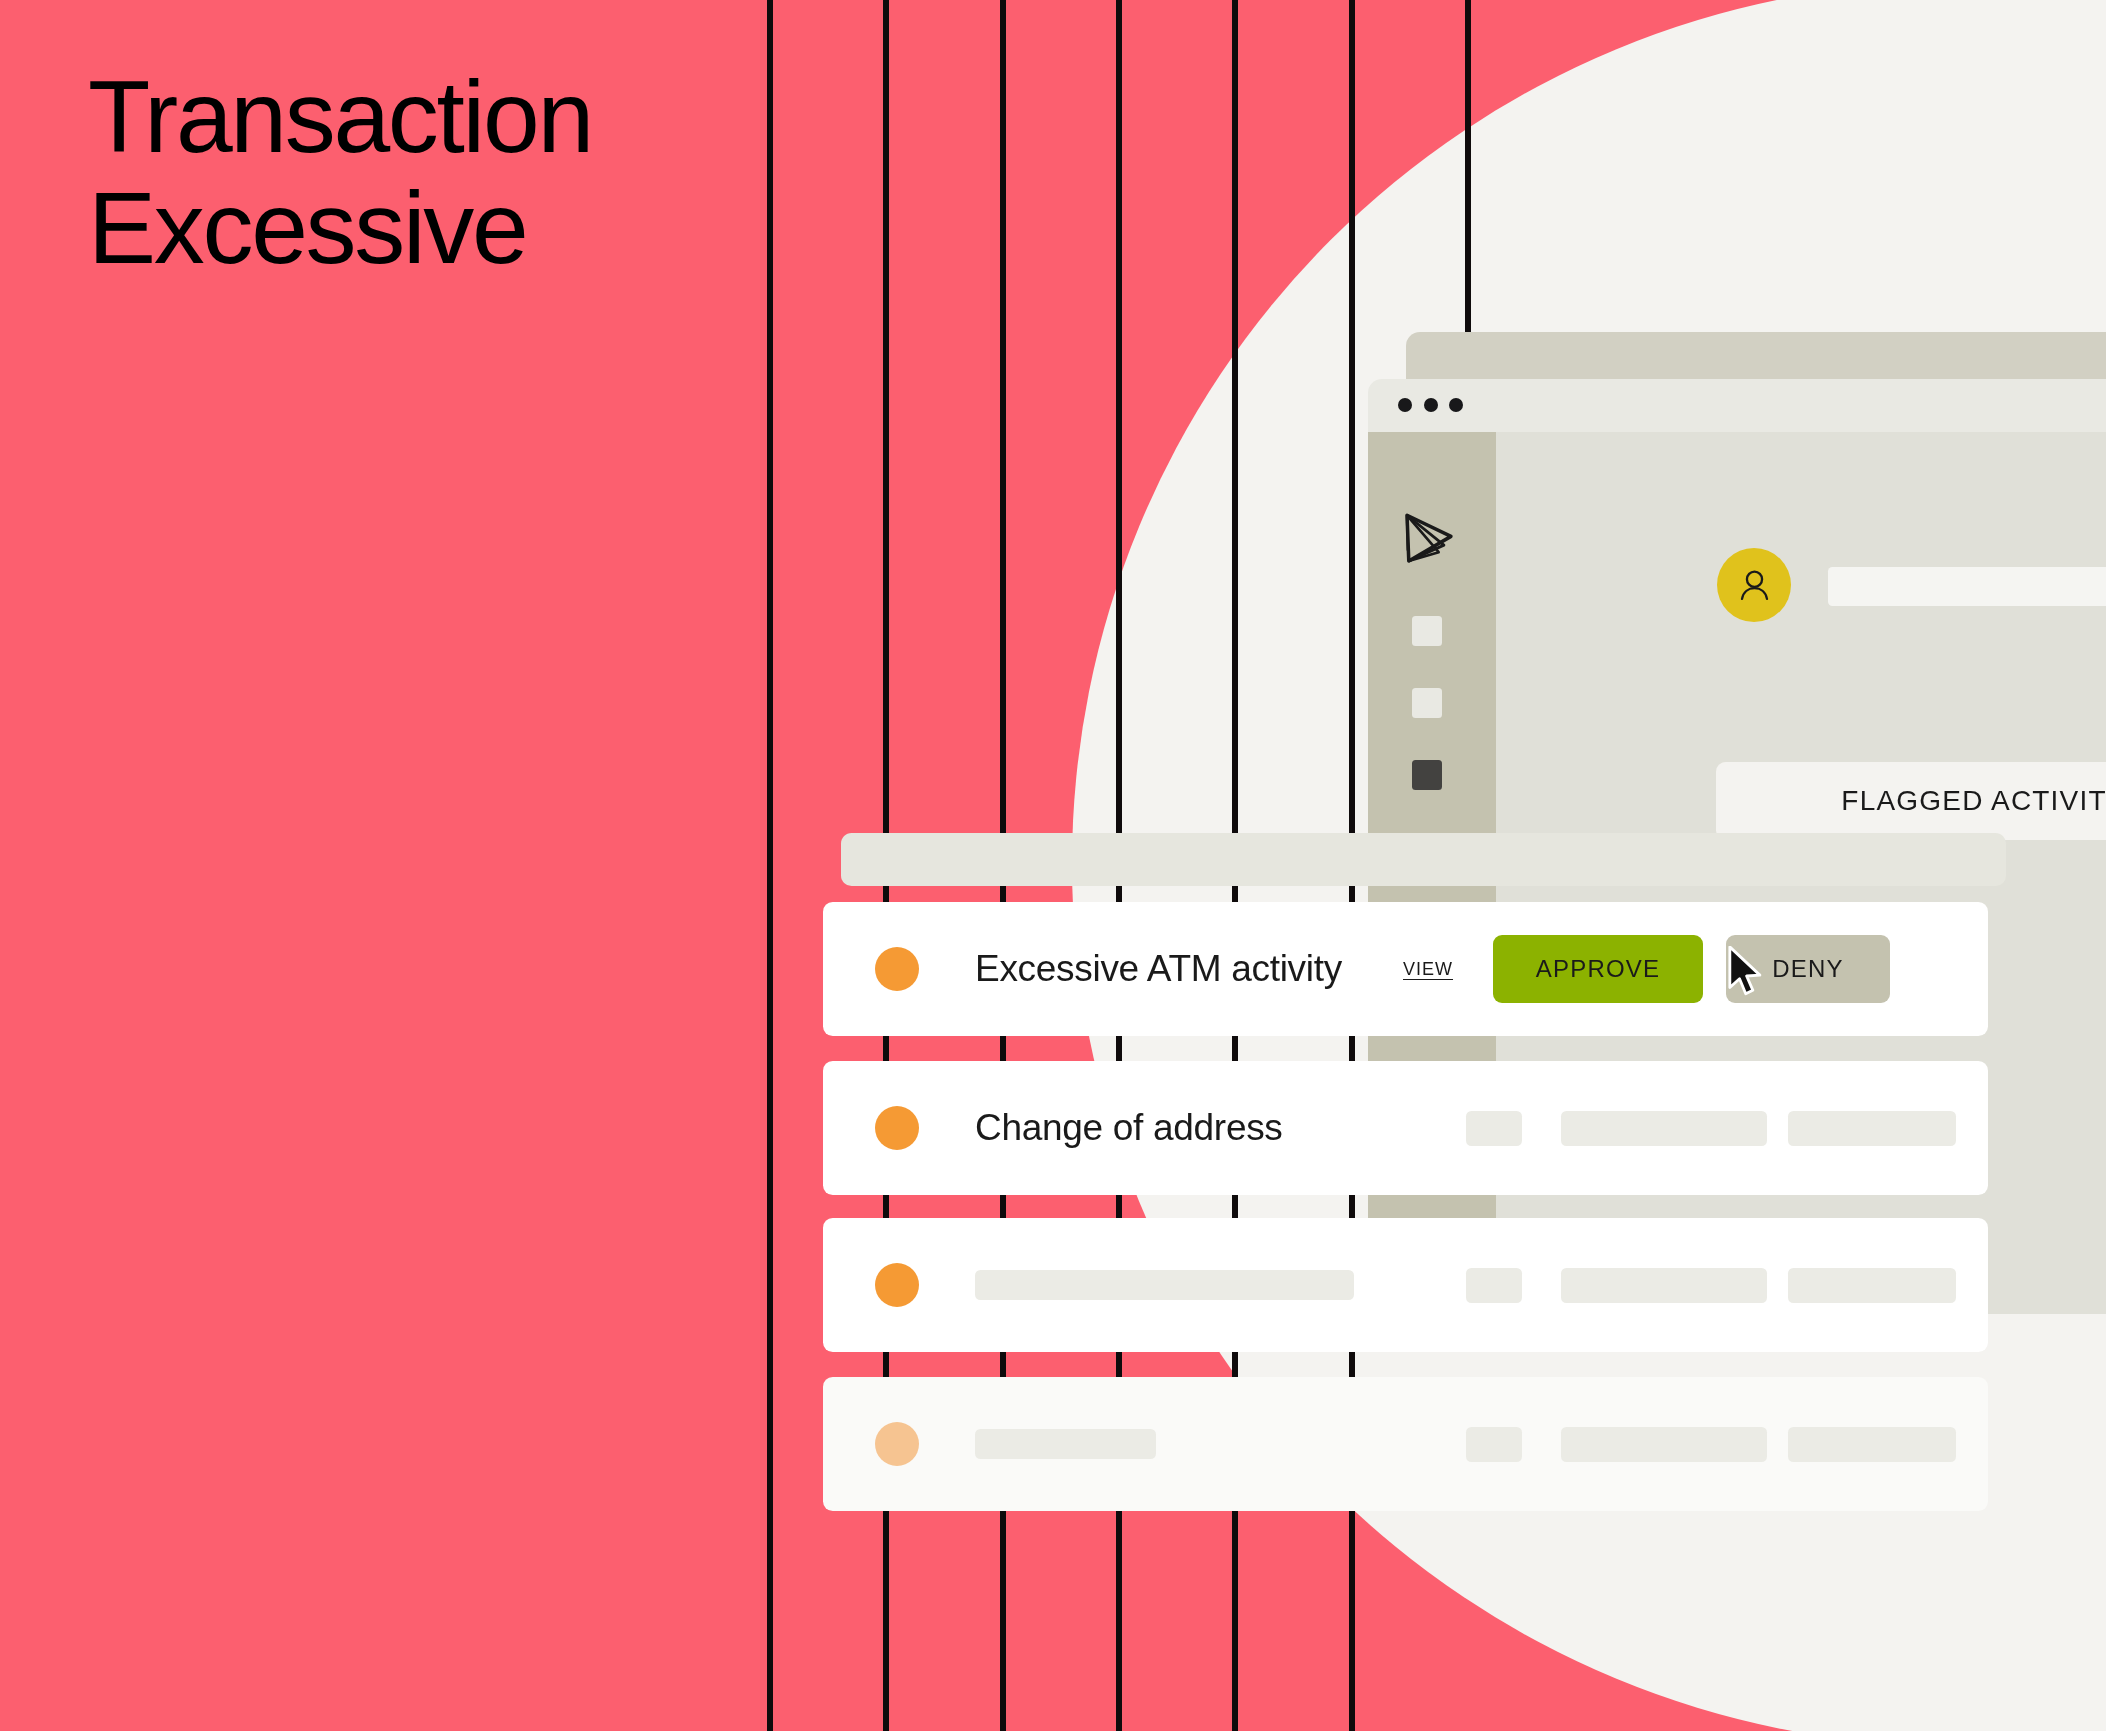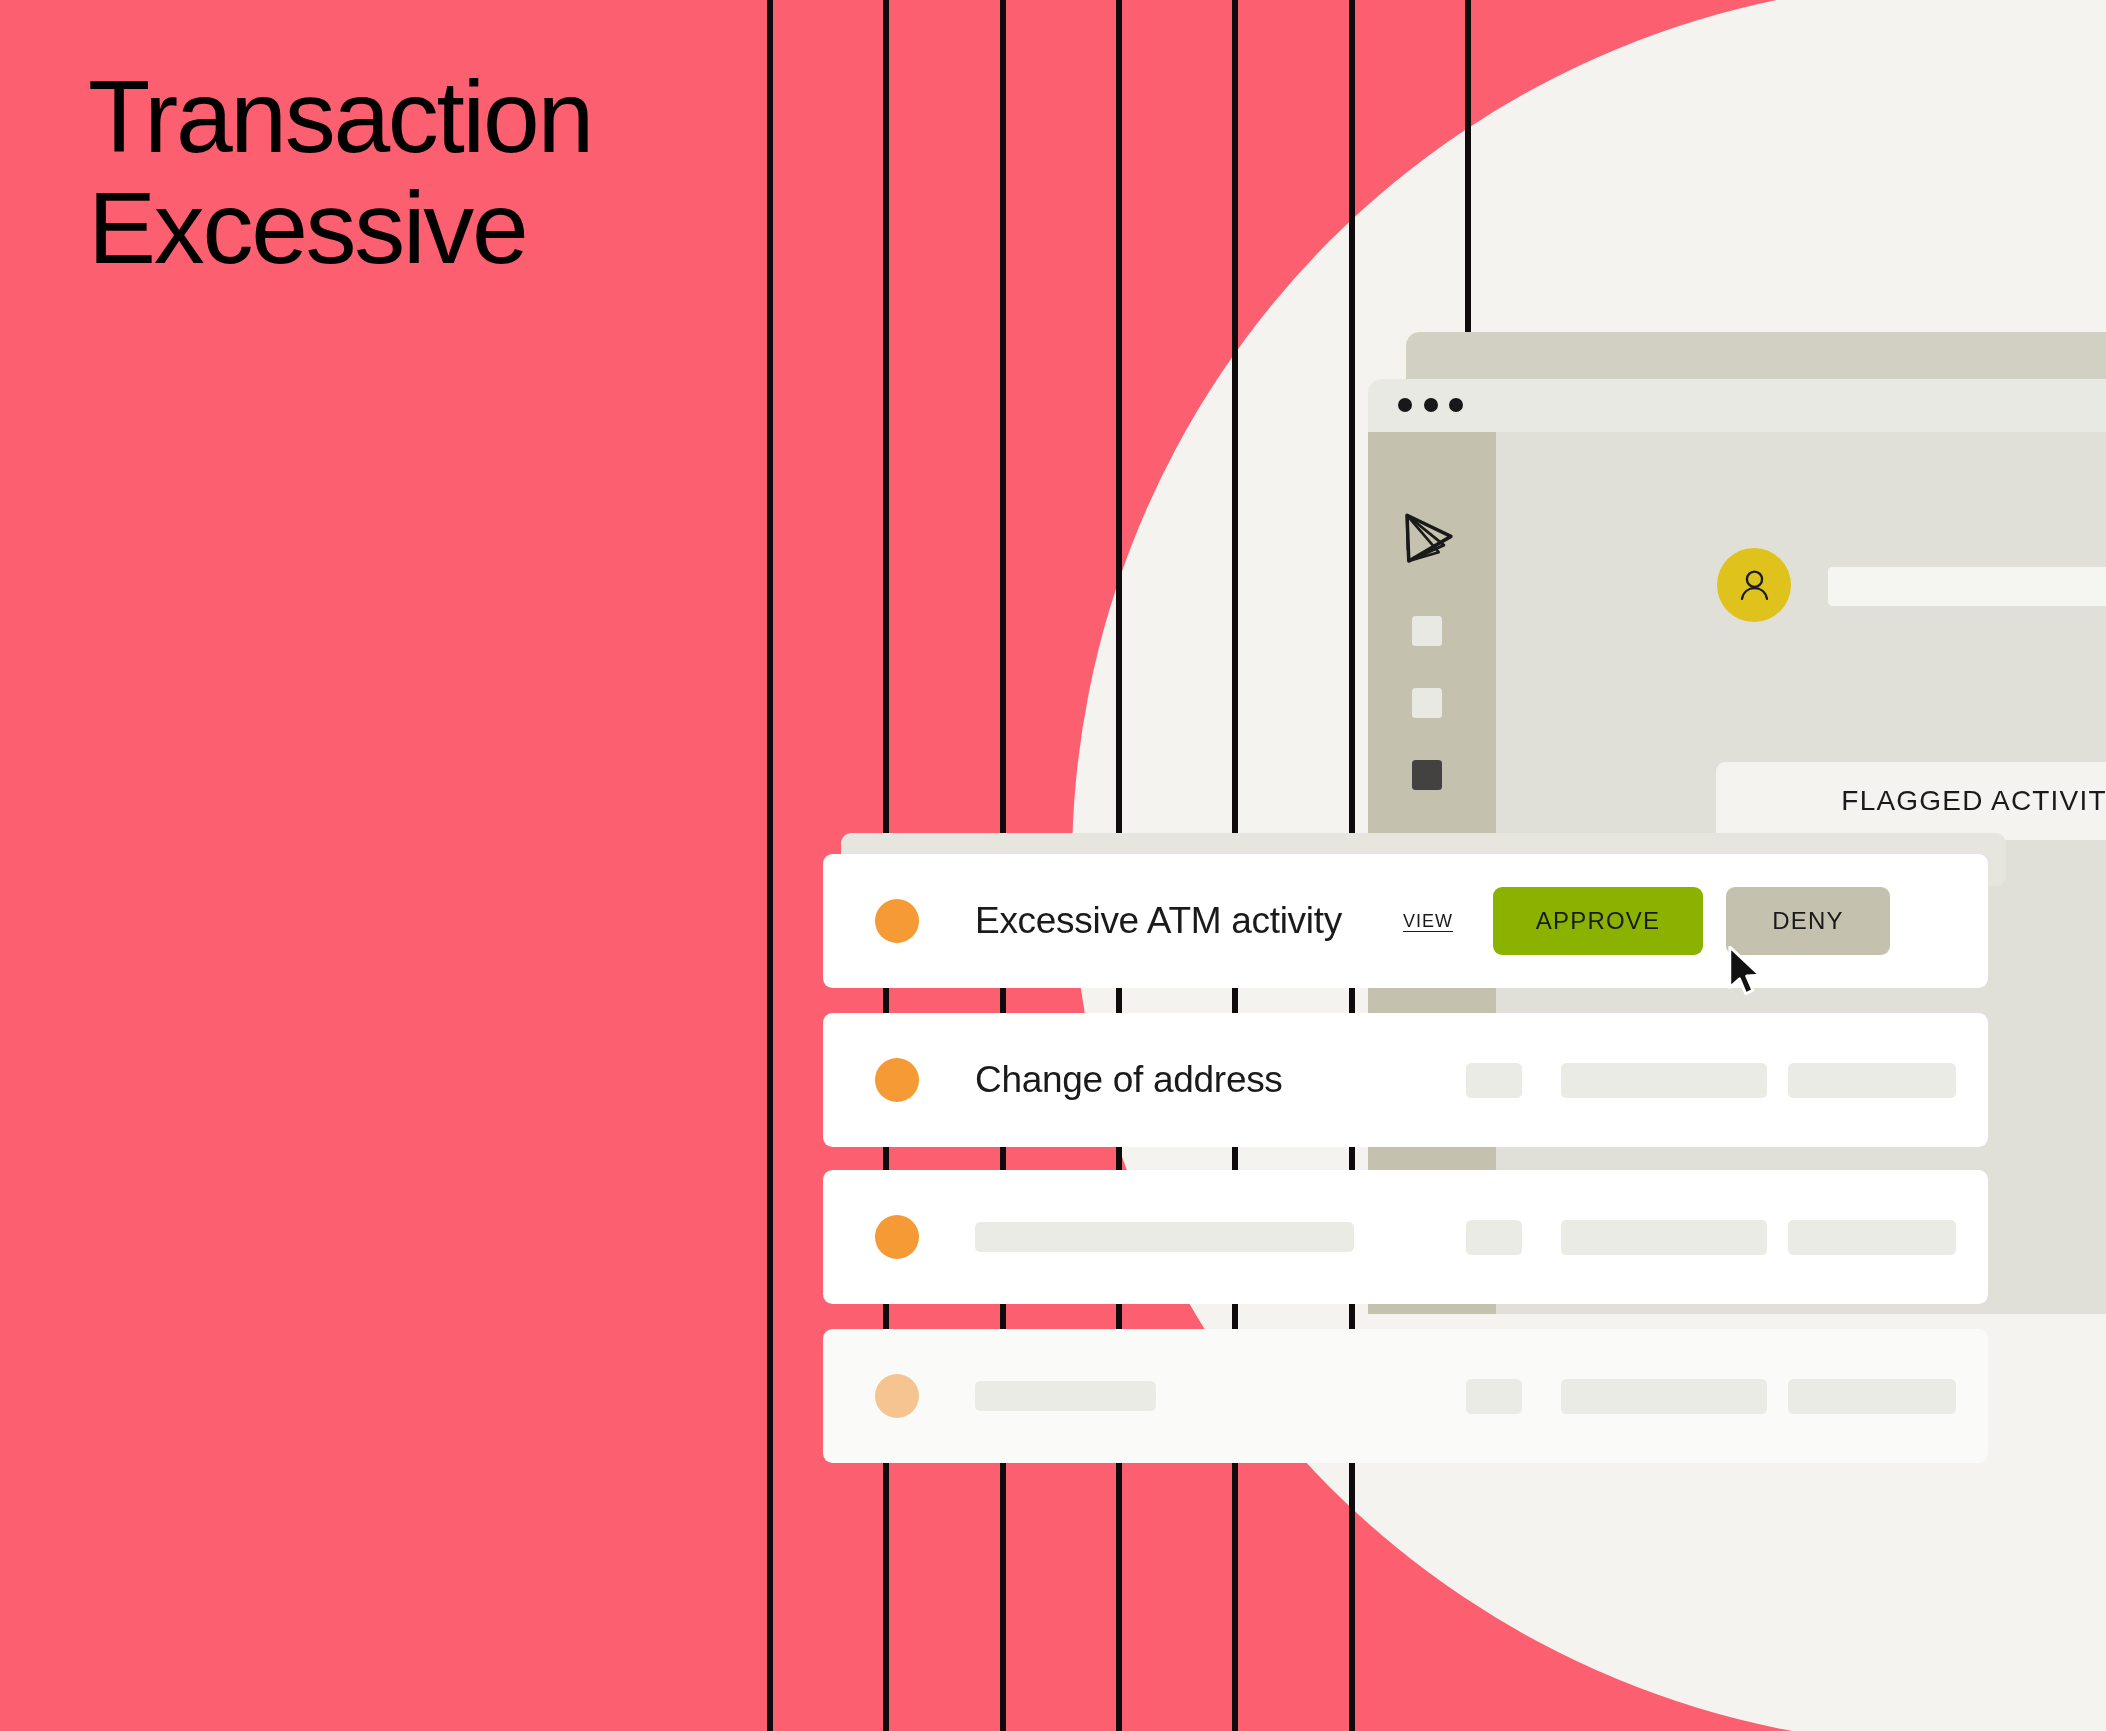--- a/index.html
+++ b/index.html
@@ -130,21 +130,21 @@
     width:1165px; height:53px;
     background:#E6E6DE;
     border-radius:10.6px;
   }
 
   .card {
     position:absolute; left:0;
     width:1165px; height:134px;
     background:#FFFFFF;
     border-radius:9.7px;
-    display:flex; align-items:center;
+    display:flex; align-items:center;margin-top:48px;
   }
   .card.c1 { top:0px; }
   .card.c2 { top:159px; }
   .card.c3 { top:316px; }
   .card.c4 { top:475px; background:#FAFAF8; }
 
   .status-dot {
     position:absolute; left:52px;
     width:44px; height:44px; border-radius:50%;
     background:#F59A34;

